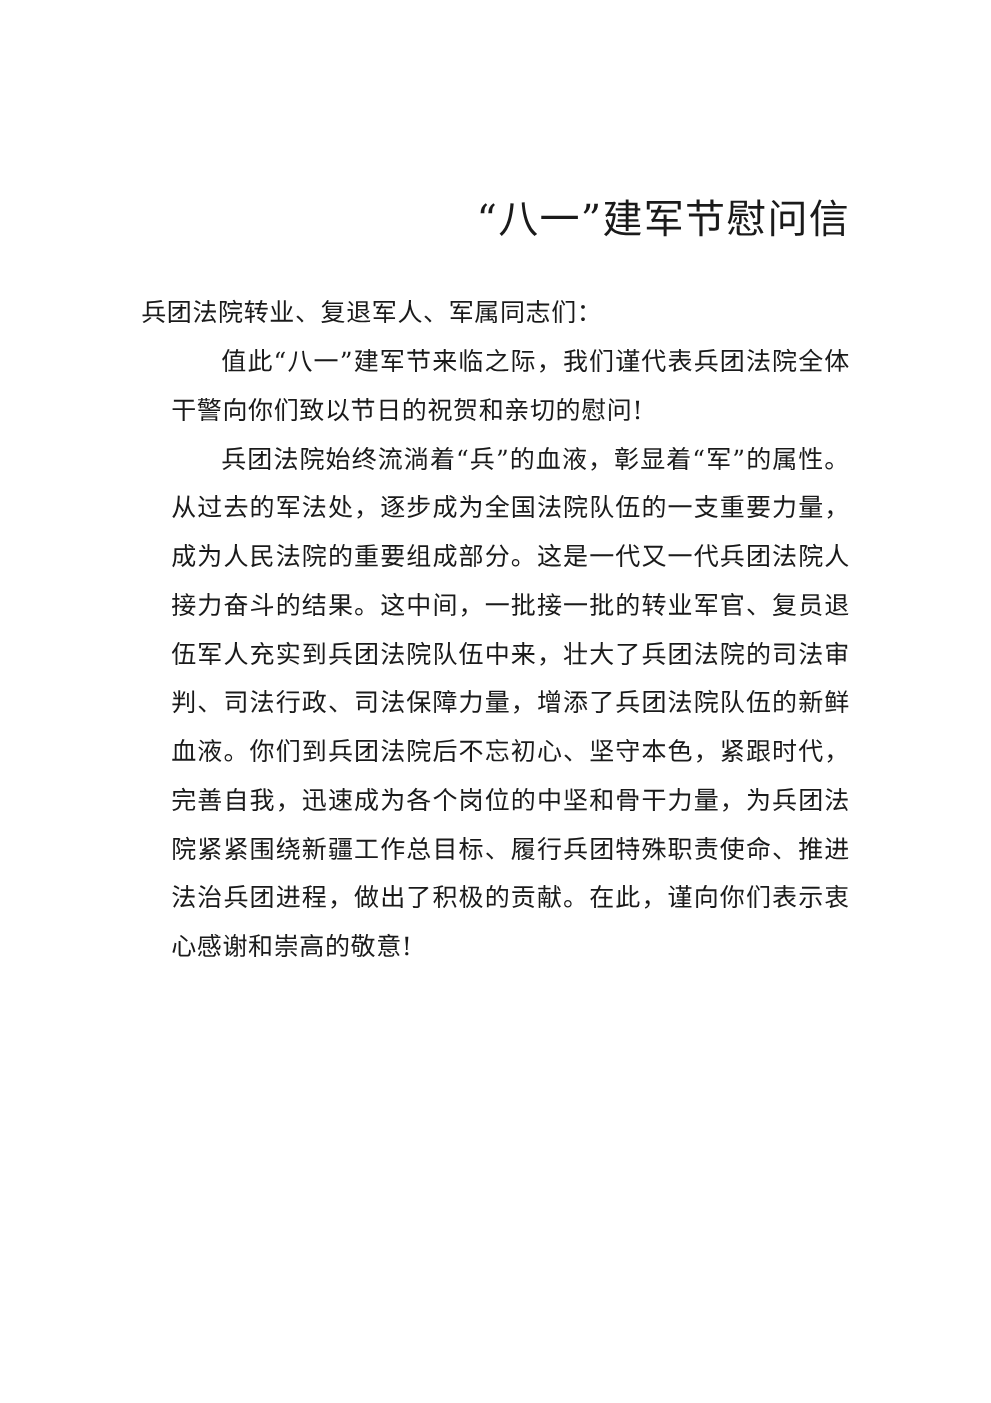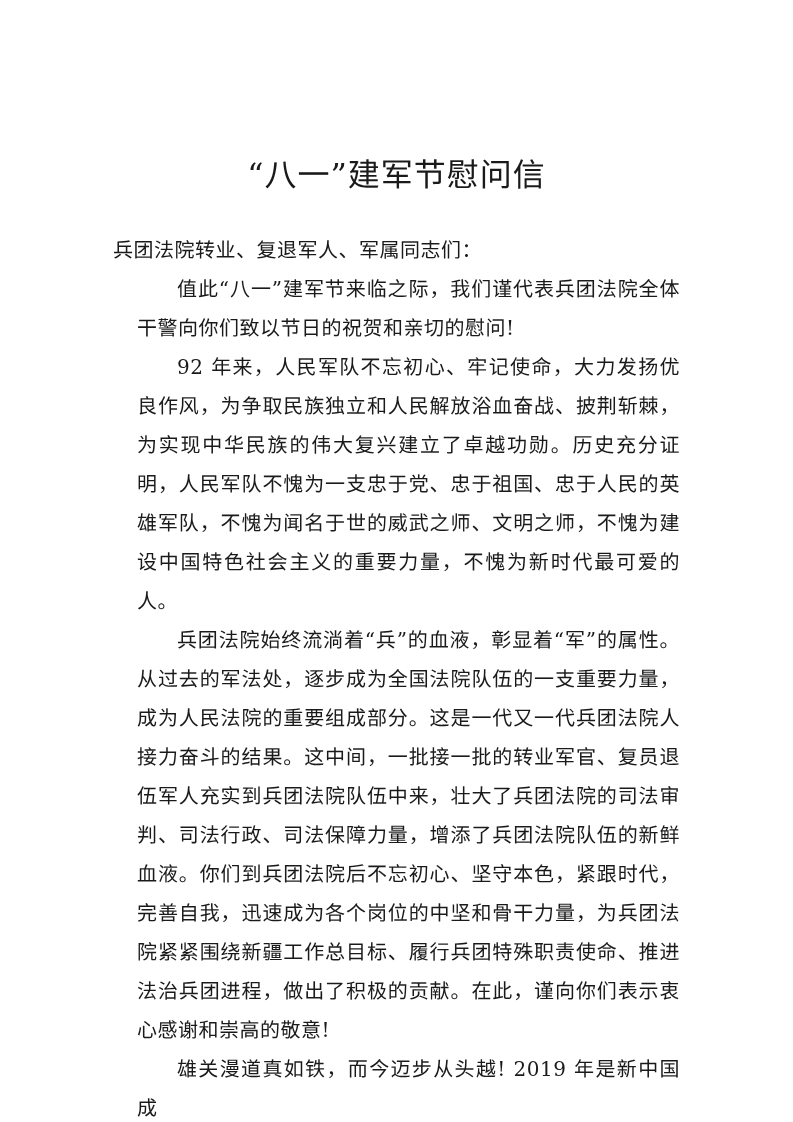--- a/index.html
+++ b/index.html
@@ -17,21 +17,21 @@
     padding: 155px 113px 0 113px;
     overflow: hidden;
     font-family: "DejaVu Serif", "Liberation Serif", serif;
     color: #1a1a1a;
   }
   .doc-title {
     margin: 0 0 36px 0;
     font-size: 32px;
     font-weight: 400;
     line-height: 40px;
-    text-align: center;
+    text-align: right;
     letter-spacing: 1px;
     white-space: nowrap;
   }
   .doc-body p {
     margin: 0;
     font-size: 20px;
     line-height: 39px;
     text-align: justify;
     text-justify: inter-ideograph;
     letter-spacing: 0.5px;
@@ -43,17 +43,15 @@
 </style>
 </head>
 <body>
 
 <div class="page">
   <h1 class="doc-title">“八一”建军节慰问信</h1>
 
   <div class="doc-body">
     <p>兵团法院转业、复退军人、军属同志们：</p>
     <p class="indent">值此“八一”建军节来临之际，我们谨代表兵团法院全体干警向你们致以节日的祝贺和亲切的慰问!</p>
-    <p class="indent">92 年来，人民军队不忘初心、牢记使命，大力发扬优良作风，为争取民族独立和人民解放浴血奋战、披荆斩棘，为实现中华民族的伟大复兴建立了卓越功勋。历史充分证明，人民军队不愧为一支忠于党、忠于祖国、忠于人民的英雄军队，不愧为闻名于世的威武之师、文明之师，不愧为建设中国特色社会主义的重要力量，不愧为新时代最可爱的人。</p>
     <p class="indent">兵团法院始终流淌着“兵”的血液，彰显着“军”的属性。从过去的军法处，逐步成为全国法院队伍的一支重要力量，成为人民法院的重要组成部分。这是一代又一代兵团法院人接力奋斗的结果。这中间，一批接一批的转业军官、复员退伍军人充实到兵团法院队伍中来，壮大了兵团法院的司法审判、司法行政、司法保障力量，增添了兵团法院队伍的新鲜血液。你们到兵团法院后不忘初心、坚守本色，紧跟时代，完善自我，迅速成为各个岗位的中坚和骨干力量，为兵团法院紧紧围绕新疆工作总目标、履行兵团特殊职责使命、推进法治兵团进程，做出了积极的贡献。在此，谨向你们表示衷心感谢和崇高的敬意!</p>
-    <p class="indent">雄关漫道真如铁，而今迈步从头越! 2019 年是新中国成</p>
   </div>
 </div>
 
 </body></html>

